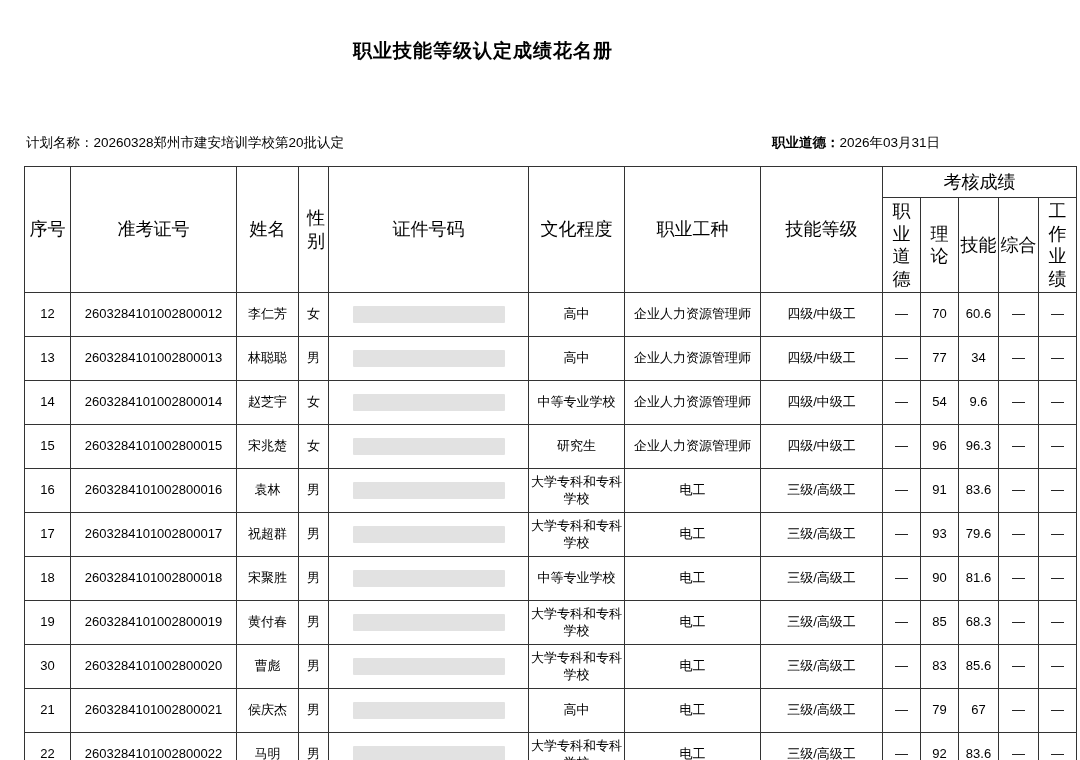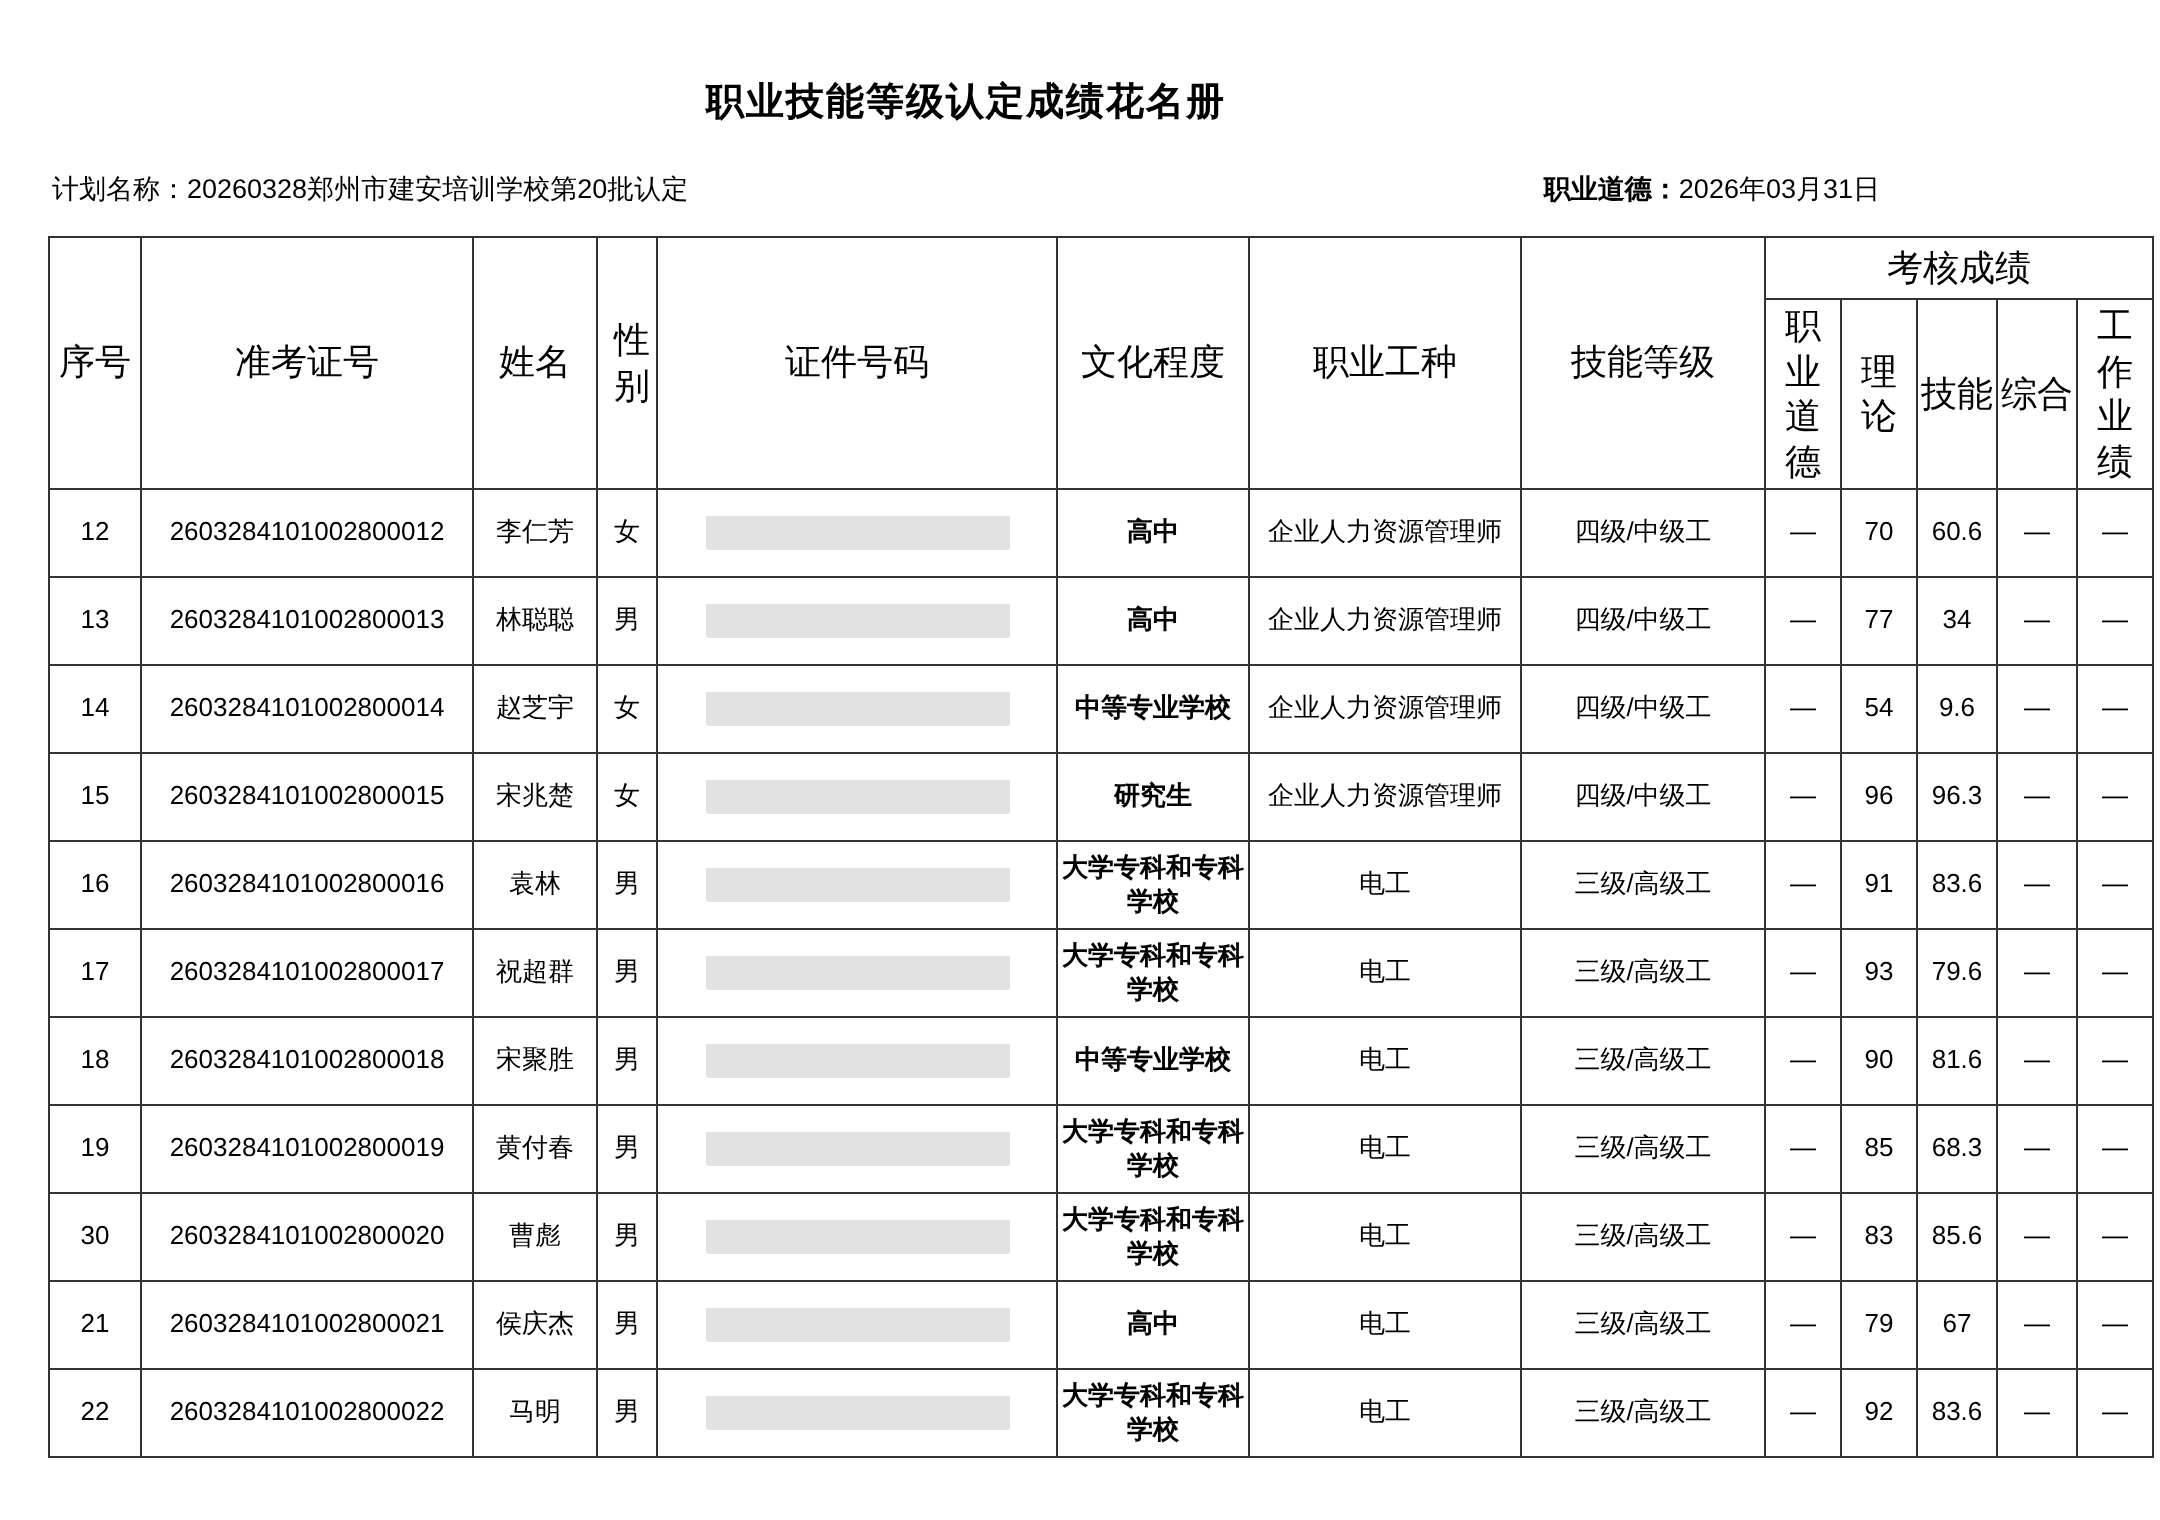--- a/index.html
+++ b/index.html
@@ -33,20 +33,21 @@
   .meta-row {
     display: flex;
     justify-content: space-between;
     align-items: baseline;
     font-size: 13.5px;
     margin-bottom: 14px;
     padding: 0 2px;
   }
   .meta-left, .meta-right {
     white-space: nowrap;
+    margin-top: 48px;
   }
   .meta-label {
     font-weight: normal;
   }
   .meta-value {
     font-weight: normal;
   }
   .meta-right .meta-label {
     font-weight: bold;
   }
@@ -96,21 +97,20 @@
   .idmask {
     display: block;
     height: 17px;
     background: #e2e2e2;
     border-radius: 1px;
     margin: 0 auto;
   }
   .edu-2line {
     font-size: 12.5px;
     line-height: 1.18;
-    font-weight: bold;
   }
 </style>
 </head>
 <body>
 
 <div class="page">
 
   <div class="doc-title">职业技能等级认定成绩花名册</div>
 
   <div class="meta-row first">

